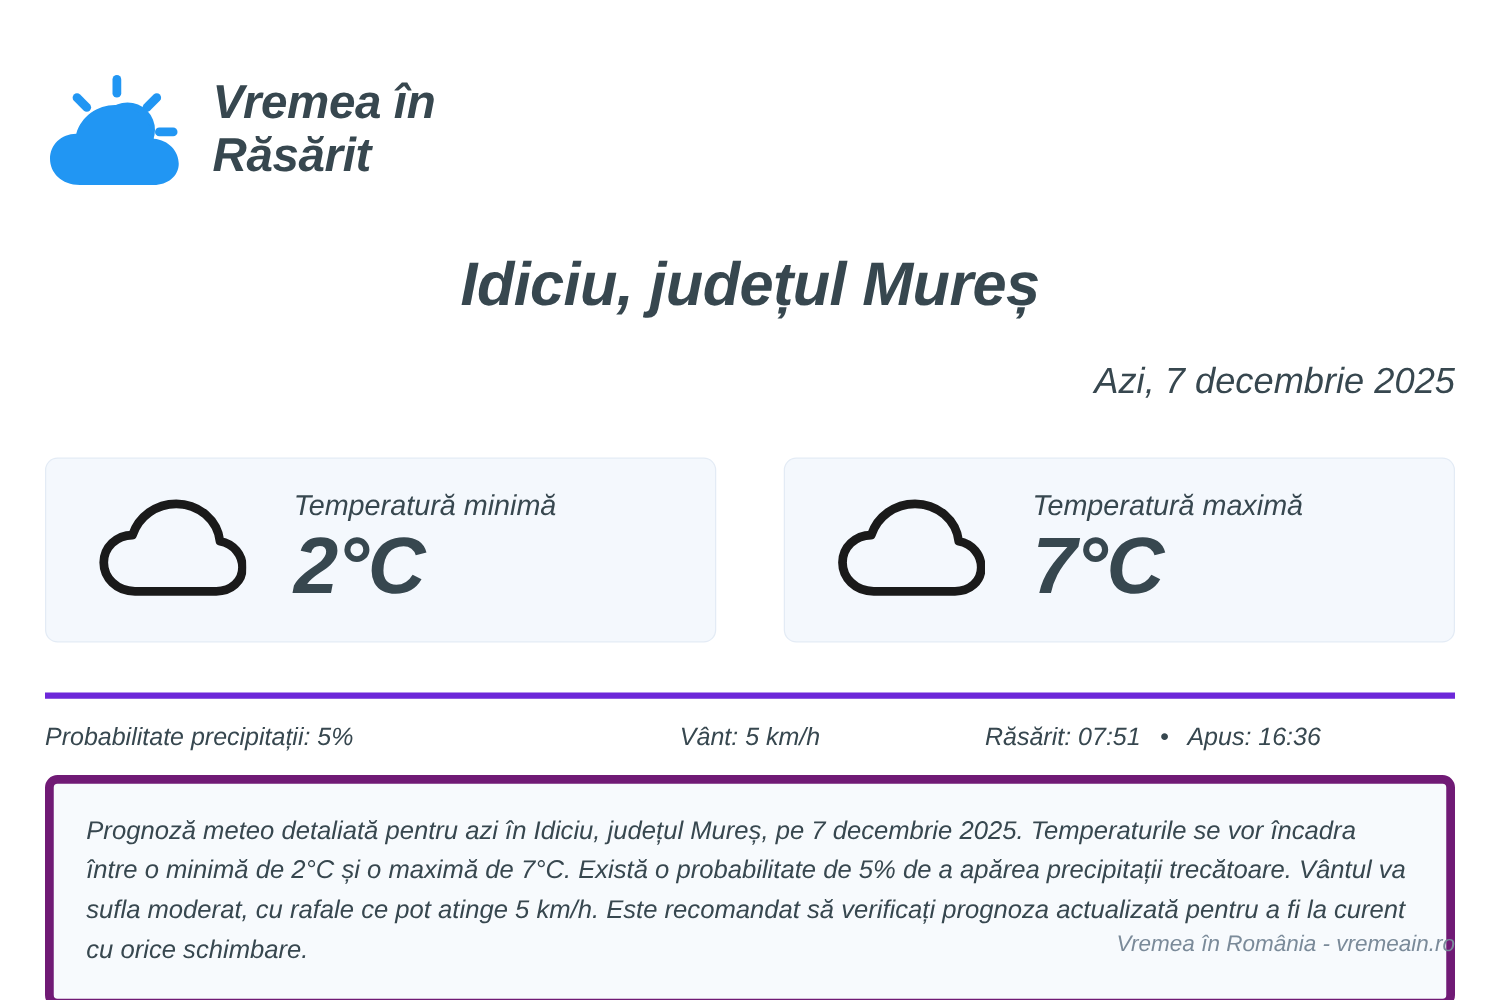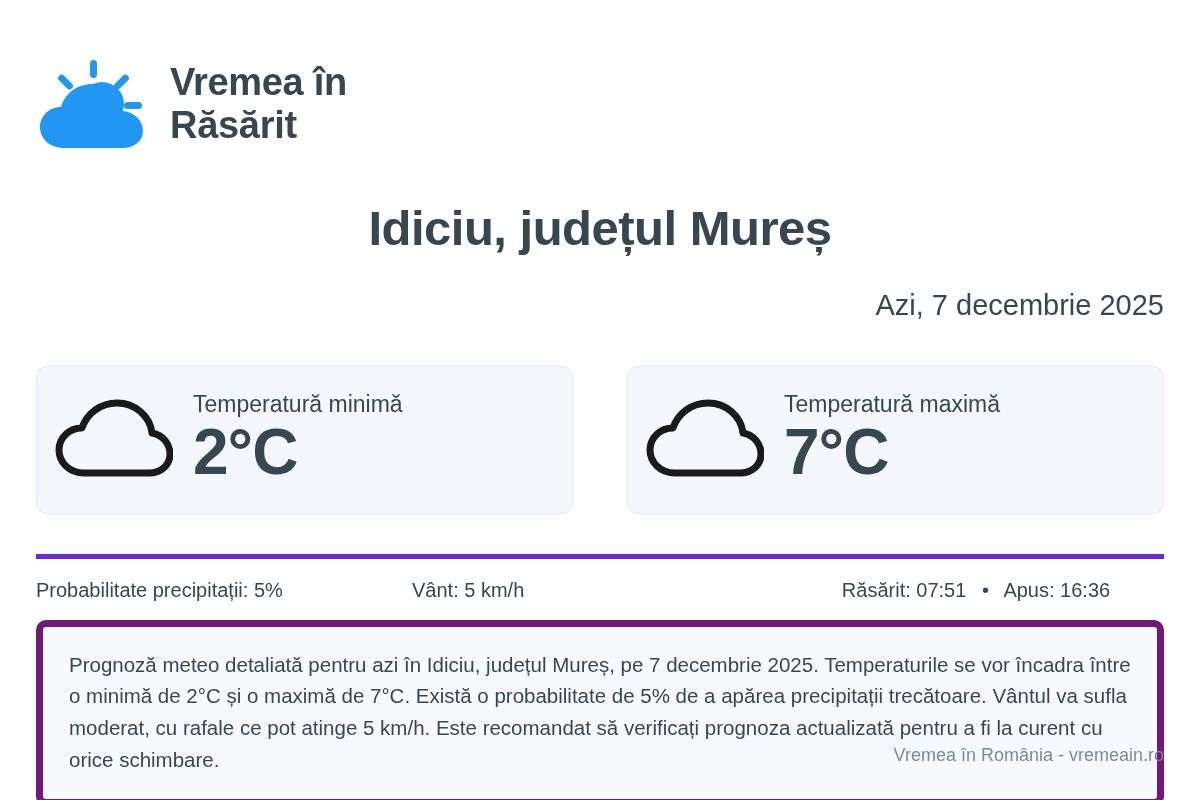--- a/index.html
+++ b/index.html
@@ -14,20 +14,21 @@
     font-family: "Liberation Sans", sans-serif;
     color: #37474f;
     position: relative;
     overflow: hidden;
   }
   .page {
     width: 1200px;
     height: 800px;
     padding: 0 36px;
     position: relative;
+    font-style: italic;
   }
 
   
   .header {
     display: flex;
     align-items: center;
     padding-top: 52px;
     gap: 22px;
   }
   .logo-mark {
@@ -68,22 +69,22 @@
     margin-top: 44px;
   }
   .card {
     flex: 1 1 0;
     background: #f4f8fd;
     border: 1px solid #e3ebf5;
     border-radius: 10px;
     height: 148px;
     display: flex;
     align-items: center;
-    padding: 0 14px;
-    gap: 18px;
+    padding: 0 38px;
+    gap: 36px;
   }
   .card-icon {
     width: 124px;
     height: 96px;
     flex: 0 0 124px;
     display: flex;
     align-items: center;
     justify-content: center;
   }
   .card-body {
@@ -109,22 +110,22 @@
   .meta-row {
     margin-top: 40px;
     border-top: 5px solid #6d28d9;
     display: flex;
     align-items: center;
     padding-top: 20px;
     font-size: 20px;
     color: #37474f;
   }
   .meta-left { flex: 1 1 0; text-align: left; }
-  .meta-center { flex: 1 1 0; }
-  .meta-right { flex: 1 1 0; text-align: center; white-space: nowrap; }
+  .meta-center { flex: 1 1 0; text-align: center; }
+  .meta-right { flex: 1 1 0; text-align: left; white-space: nowrap; }
   .meta-dot {
     display: inline-block;
     margin: 0 10px;
     color: #37474f;
   }
 
   
   .panel {
     margin-top: 18px;
     background: #f7fafd;

